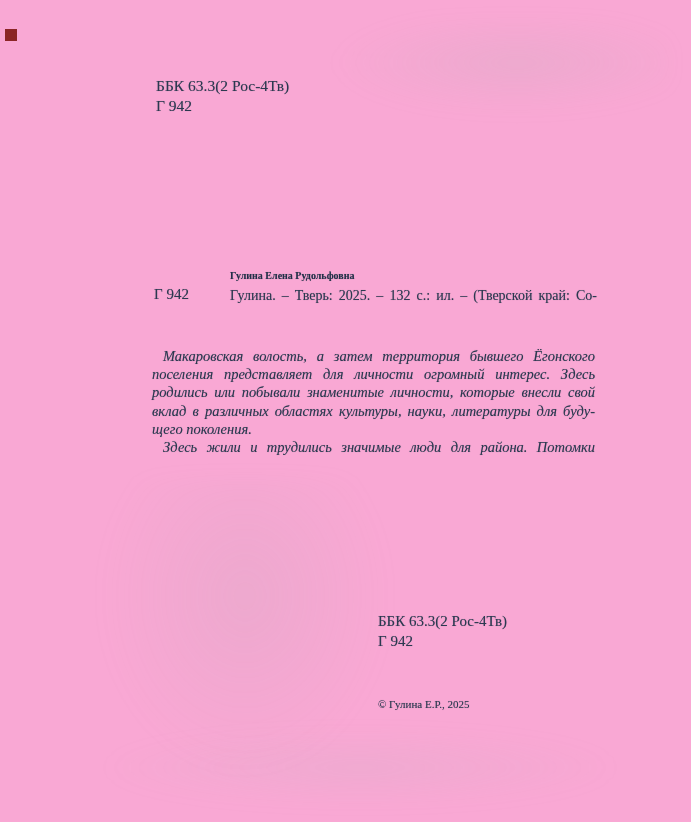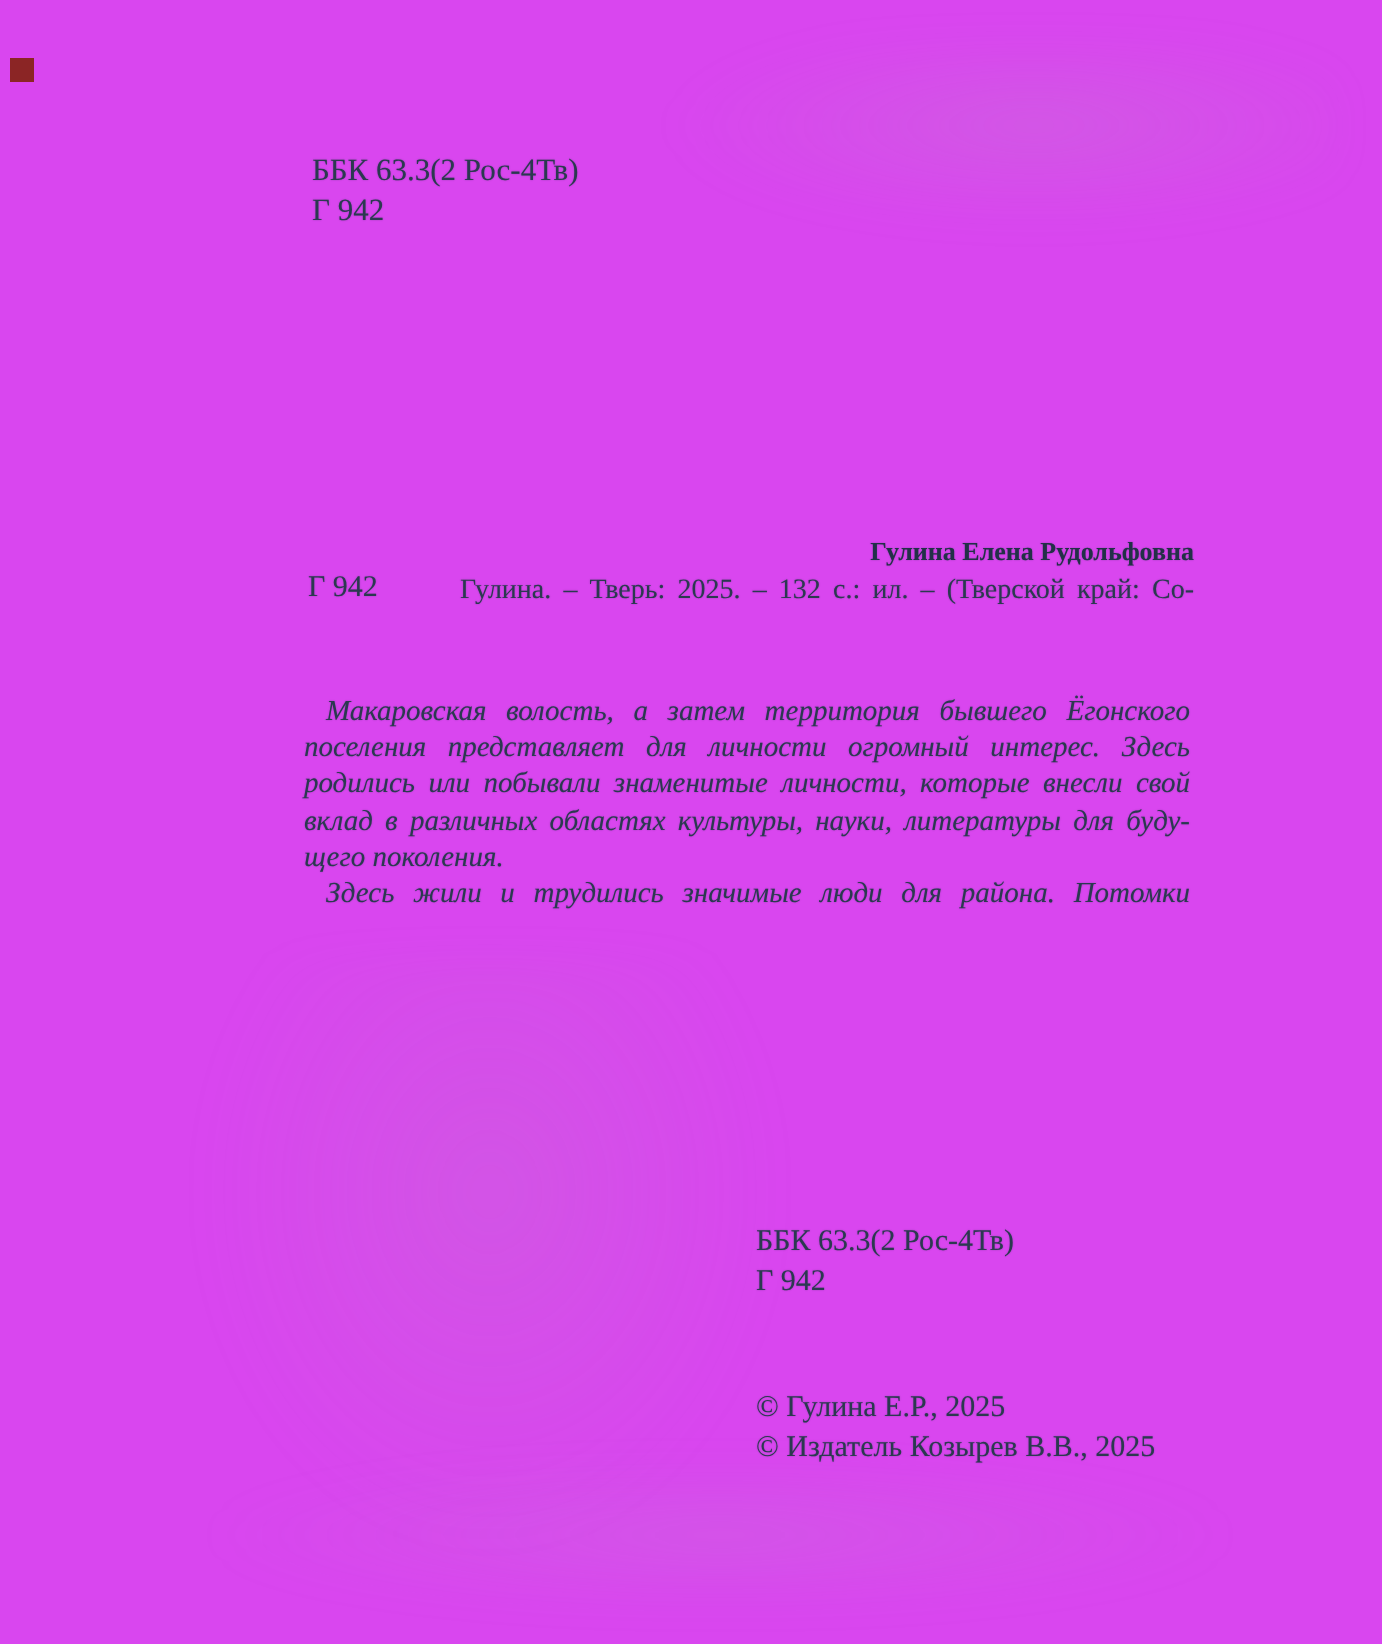--- a/index.html
+++ b/index.html
@@ -1,20 +1,20 @@
 <!DOCTYPE html>
 <html><head>
 <meta charset="utf-8">
 <style>
   html, body { margin: 0; padding: 0; background: #ffffff; }
   .page {
     position: relative;
     width: 691px;
     height: 822px;
-    background: #d946ef;
+    background: #f9a8d4;
     overflow: hidden;
     font-family: "Liberation Serif", "DejaVu Serif", serif;
     color: #2b3950;
   }
   .page * { box-sizing: border-box; }
   .blk { position: absolute; }
   .line {
     white-space: nowrap;
     text-shadow: 0 0 0.8px rgba(43, 57, 80, 0.45);
   }
@@ -22,24 +22,24 @@
     white-space: normal;
     text-align: justify;
     text-align-last: justify;
   }
   .indent { text-indent: 11px; }
   .bold { font-weight: bold; color: #223048; }
 
   .top-index { left: 156px; top: 76px; font-size: 15.5px; line-height: 20px; }
   .catalog-code { left: 154px; top: 285px; font-size: 15px; line-height: 19px; }
   .catalog { left: 230px; top: 266px; width: 367px; font-size: 14px; line-height: 20.1px; }
-  .catalog .author { font-size: 13px; text-align: right; }
+  .catalog .author { font-size: 10px; }
   .annotation { left: 152px; top: 347px; width: 443px; font-size: 14.5px; line-height: 18.2px; font-style: italic; }
   .bottom-index { left: 378px; top: 611px; font-size: 15px; line-height: 20px; }
-  .copyright { left: 378px; top: 695px; font-size: 15px; line-height: 19.5px; }
+  .copyright { left: 378px; top: 695px; font-size: 11px; line-height: 19.5px; }
 
   .red-square {
     position: absolute;
     left: 5px; top: 29px;
     width: 12px; height: 12px;
     background: #8b2525;
   }
   .ghost {
     position: absolute;
     pointer-events: none;
@@ -91,16 +91,15 @@
     <div class="line stretch indent">Здесь жили и трудились значимые люди для района. Потомки</div>
   </div>
 
   <div class="blk bottom-index">
     <div class="line">ББК 63.3(2 Рос-4Тв)</div>
     <div class="line">Г 942</div>
   </div>
 
   <div class="blk copyright">
     <div class="line">© Гулина Е.Р., 2025</div>
-    <div class="line">© Издатель Козырев В.В., 2025</div>
   </div>
 
 </div>
 
 </body></html>

